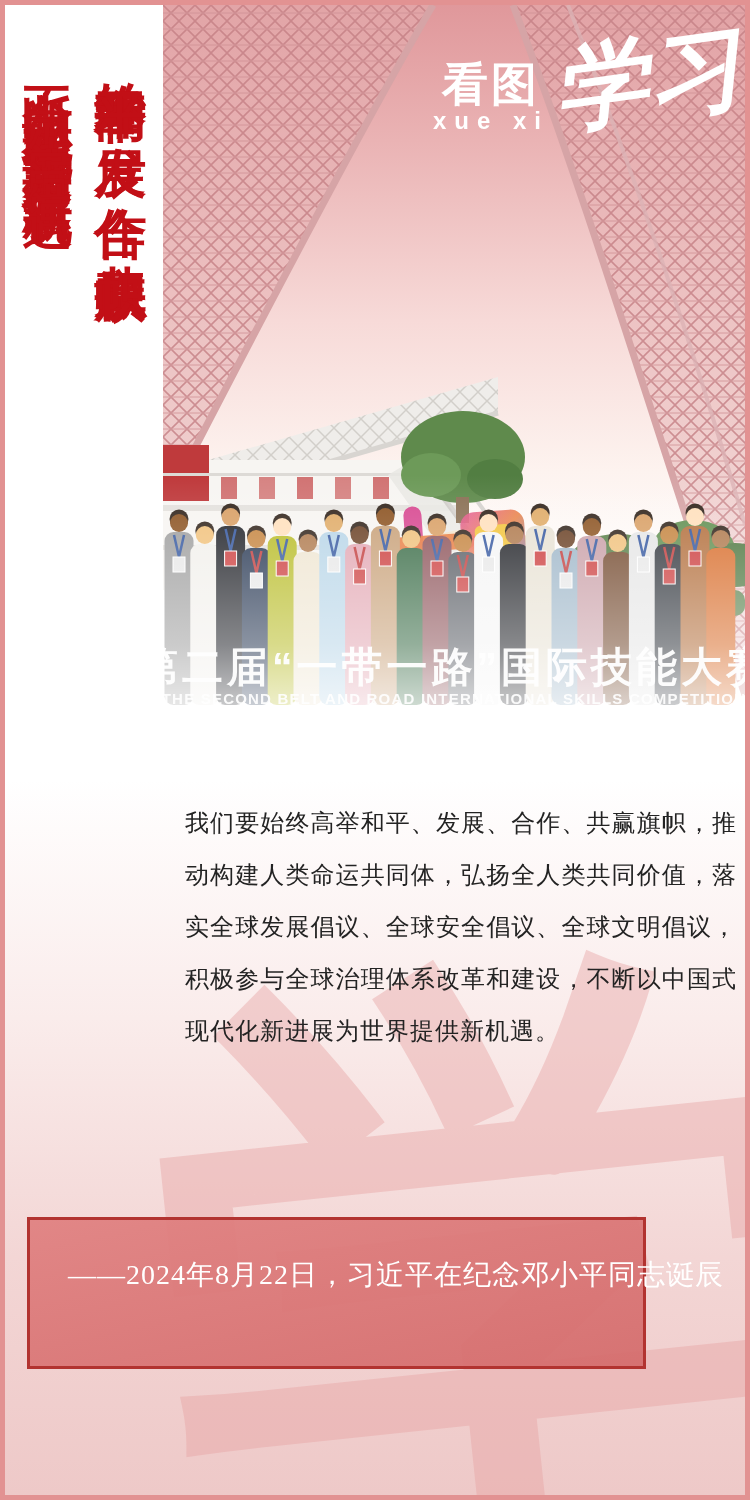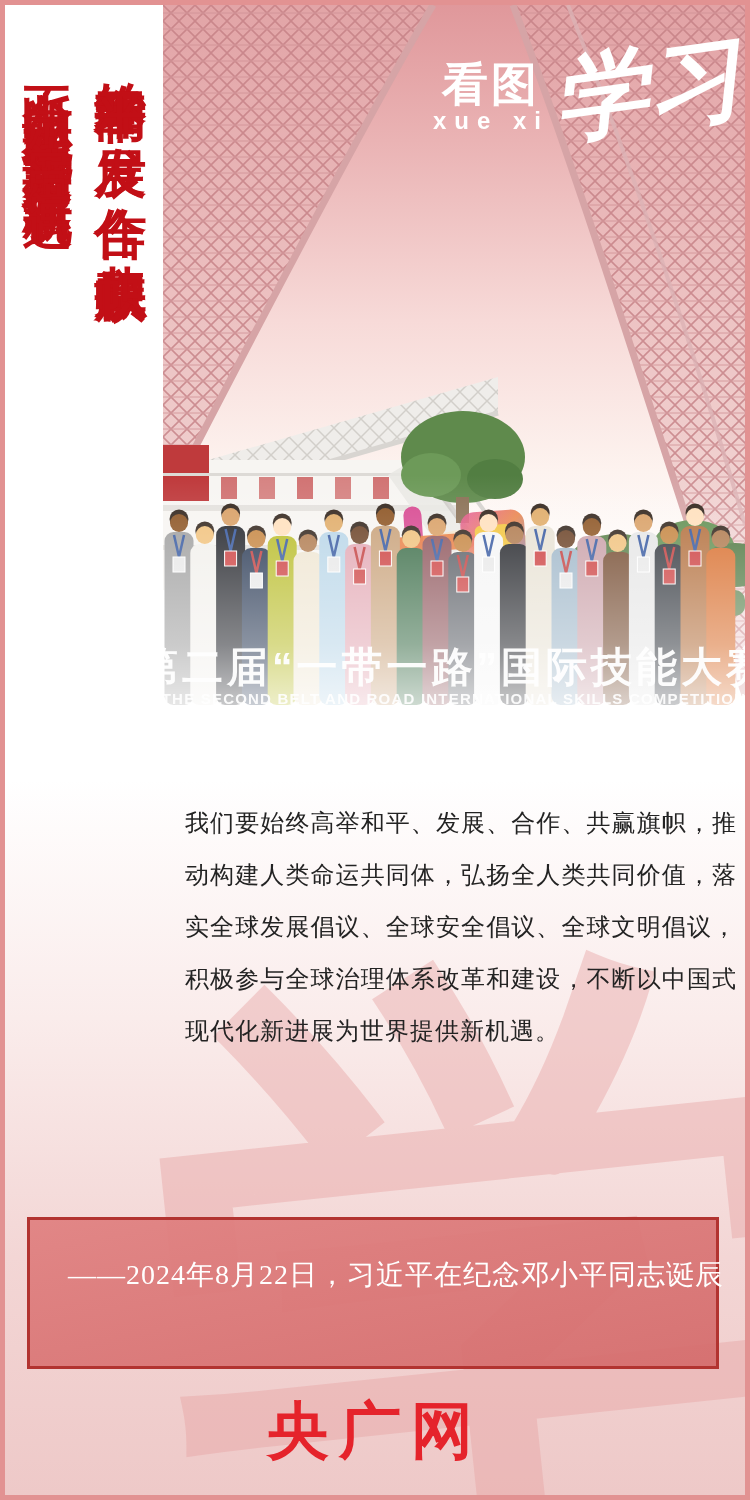--- a/index.html
+++ b/index.html
@@ -15,39 +15,39 @@
     font-family:"Liberation Serif",serif;font-weight:900;color:#c20f16;z-index:4;
   }
   .vcol-1{left:80px;top:36px;font-size:52px;letter-spacing:2px;}
   .vcol-2{left:10px;top:42px;font-size:50px;letter-spacing:6px;}
   
   .photo{position:absolute;left:158px;top:0;width:582px;height:752px;z-index:1;}
   .photo svg{display:block;}
   .sign-cn{font-family:"Liberation Sans",sans-serif;font-weight:700;font-size:41px;fill:#ffffff;letter-spacing:4px;opacity:.96;}
   .sign-en{font-family:"Liberation Sans",sans-serif;font-weight:600;font-size:15px;fill:#ffffff;letter-spacing:1.2px;opacity:.92;}
   
-  .logo{position:absolute;top:30px;right:4px;display:flex;align-items:flex-end;color:#fff;z-index:5;}
+  .logo{position:absolute;top:30px;right:4px;display:flex;align-items:flex-start;color:#fff;z-index:5;}
   .logo-left{display:flex;flex-direction:column;align-items:center;margin-top:26px;}
   .logo-kantu{font-family:"Liberation Sans",sans-serif;font-weight:900;font-size:46px;letter-spacing:3px;line-height:1;}
   .logo-pinyin{font-family:"Liberation Sans",sans-serif;font-weight:700;font-size:24px;letter-spacing:8px;}
   .logo-script{font-family:"DejaVu Serif",serif;font-style:italic;font-weight:600;font-size:94px;line-height:1;transform:rotate(-8deg);margin-left:4px;margin-top:-4px;}
   
   .body-text{
     position:absolute;left:180px;top:792px;width:552px;margin:0;z-index:3;
     font-size:24px;line-height:52px;color:#232323;text-align:justify;letter-spacing:1px;
   }
   
   .watermark{
     position:absolute;right:-95px;bottom:-130px;z-index:2;pointer-events:none;
     font-family:"DejaVu Serif",serif;font-weight:700;font-size:680px;line-height:1;
     color:#e7a2a2;opacity:.42;transform:rotate(-6deg);
   }
   
   .attribution-box{
-    position:absolute;left:22px;top:1212px;width:692px;height:152px;box-sizing:border-box;z-index:3;
+    position:absolute;left:22px;top:1212px;width:619px;height:152px;box-sizing:border-box;z-index:3;
     border:3px solid #b23330;
     background:linear-gradient(168deg,rgba(224,129,129,.94),rgba(212,107,107,.92));
     padding:26px 8px 0 38px;
   }
   .attribution-box p{margin:0;color:#ffffff;font-size:28px;line-height:58px;letter-spacing:1px;white-space:nowrap;}
   
   .footer-logo{
     position:absolute;left:0;top:1384px;width:100%;text-align:center;z-index:3;
     font-family:"Liberation Sans",sans-serif;font-weight:900;font-size:62px;letter-spacing:10px;color:#e5232b;
   }
@@ -280,14 +280,13 @@
   </div>
 
   <div class="watermark">学</div>
 
   <p class="body-text">我们要始终高举和平、发展、合作、共赢旗帜，推动构建人类命运共同体，弘扬全人类共同价值，落实全球发展倡议、全球安全倡议、全球文明倡议，积极参与全球治理体系改革和建设，不断以中国式现代化新进展为世界提供新机遇。</p>
 
   <div class="attribution-box">
     <p>——2024年8月22日，习近平在纪念邓小平同志诞辰</p>
   </div>
 
-  <div class="footer-logo">央广网</div>
 </div>
 
 </body></html>

